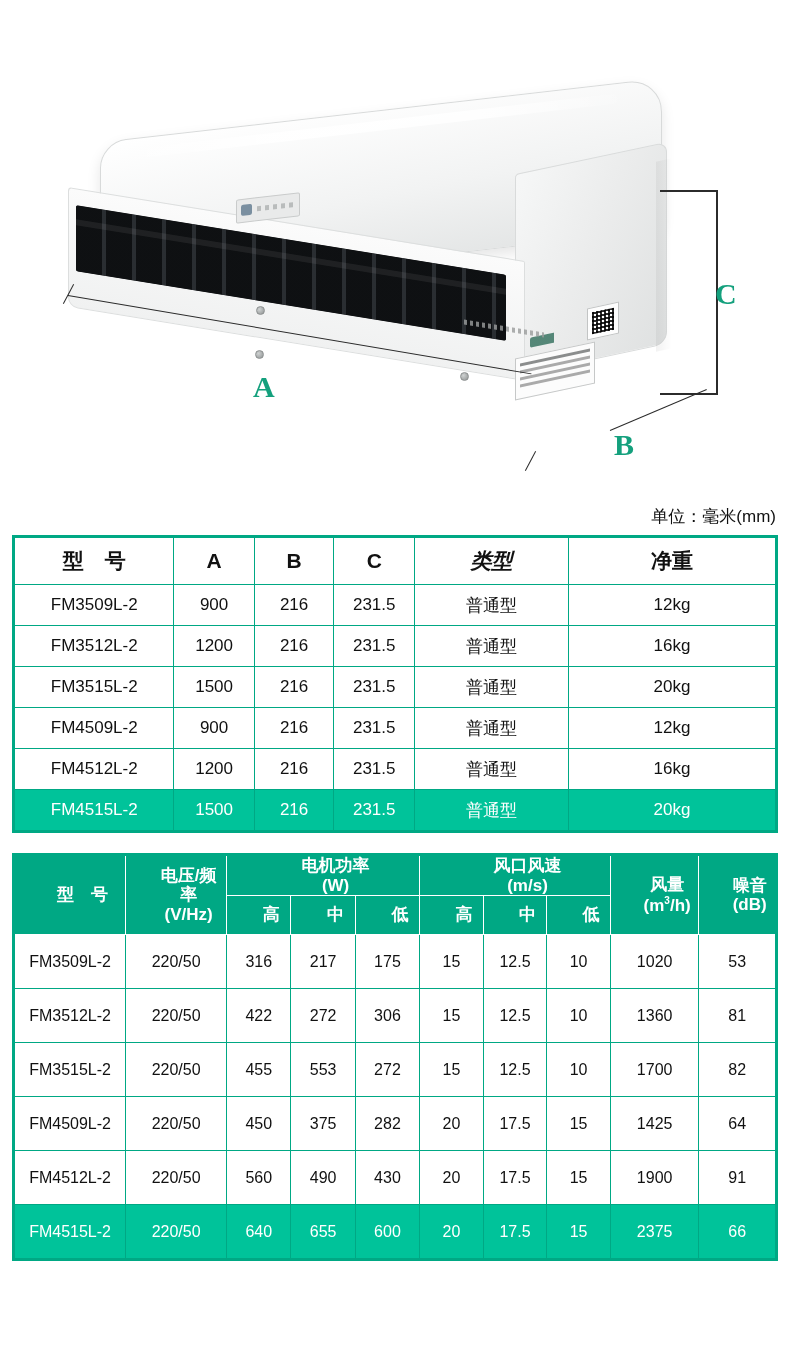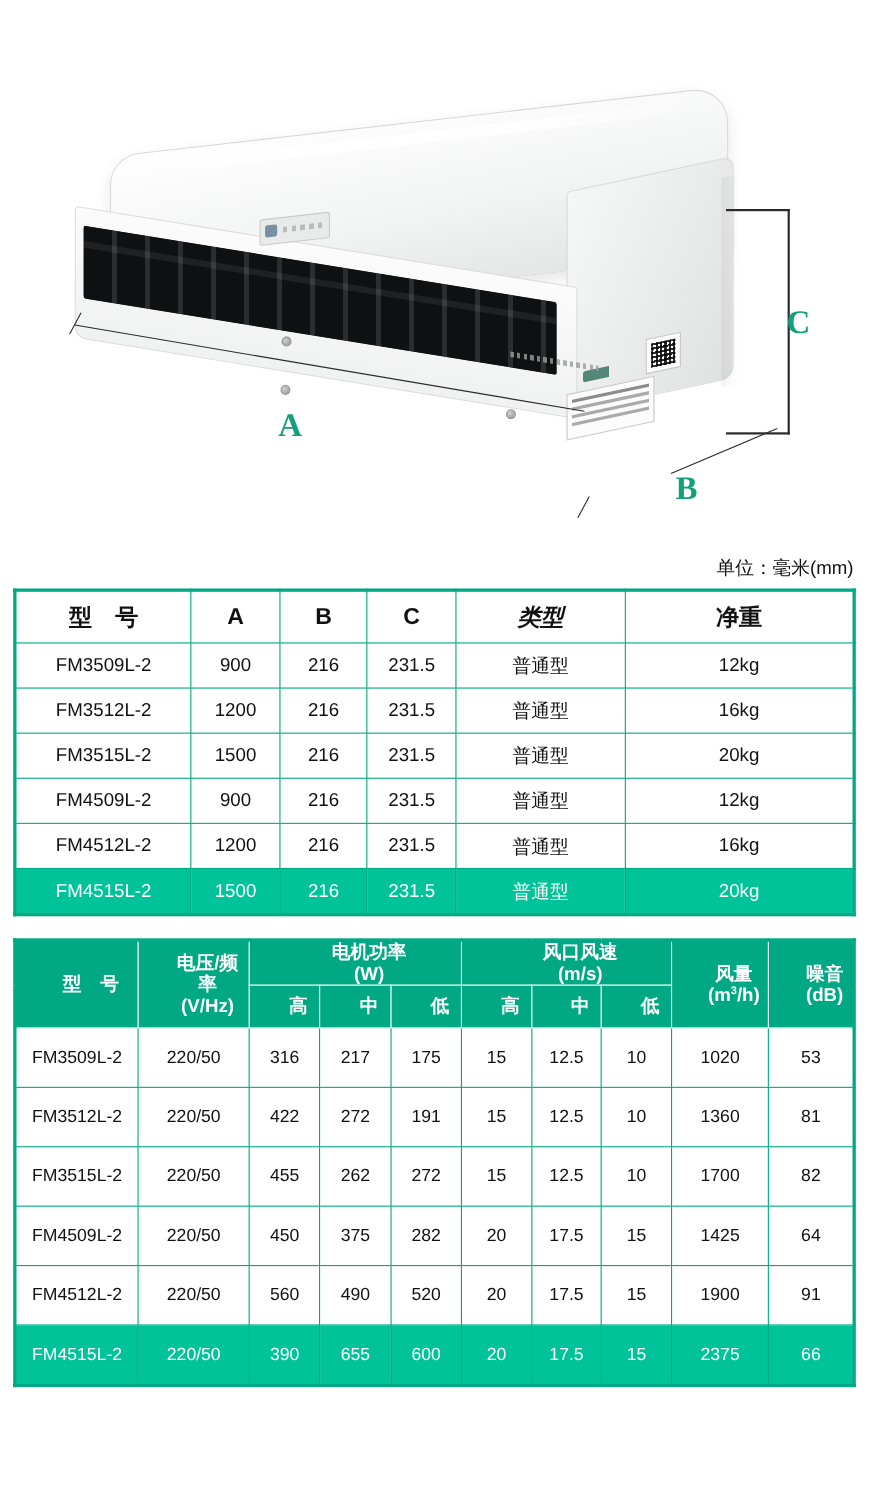--- a/index.html
+++ b/index.html
@@ -426,32 +426,32 @@
         <td>12.5</td>
         <td>10</td>
         <td>1020</td>
         <td>53</td>
       </tr>
       <tr>
         <td>FM3512L-2</td>
         <td>220/50</td>
         <td>422</td>
         <td>272</td>
-        <td>191</td>
+        <td>306</td>
         <td>15</td>
         <td>12.5</td>
         <td>10</td>
         <td>1360</td>
         <td>81</td>
       </tr>
       <tr>
         <td>FM3515L-2</td>
         <td>220/50</td>
         <td>455</td>
-        <td>262</td>
+        <td>553</td>
         <td>272</td>
         <td>15</td>
         <td>12.5</td>
         <td>10</td>
         <td>1700</td>
         <td>82</td>
       </tr>
       <tr>
         <td>FM4509L-2</td>
         <td>220/50</td>
@@ -462,31 +462,31 @@
         <td>17.5</td>
         <td>15</td>
         <td>1425</td>
         <td>64</td>
       </tr>
       <tr>
         <td>FM4512L-2</td>
         <td>220/50</td>
         <td>560</td>
         <td>490</td>
-        <td>520</td>
+        <td>430</td>
         <td>20</td>
         <td>17.5</td>
         <td>15</td>
         <td>1900</td>
         <td>91</td>
       </tr>
       <tr class="highlight">
         <td>FM4515L-2</td>
         <td>220/50</td>
-        <td>390</td>
+        <td>640</td>
         <td>655</td>
         <td>600</td>
         <td>20</td>
         <td>17.5</td>
         <td>15</td>
         <td>2375</td>
         <td>66</td>
       </tr>
     </tbody>
   </table>

